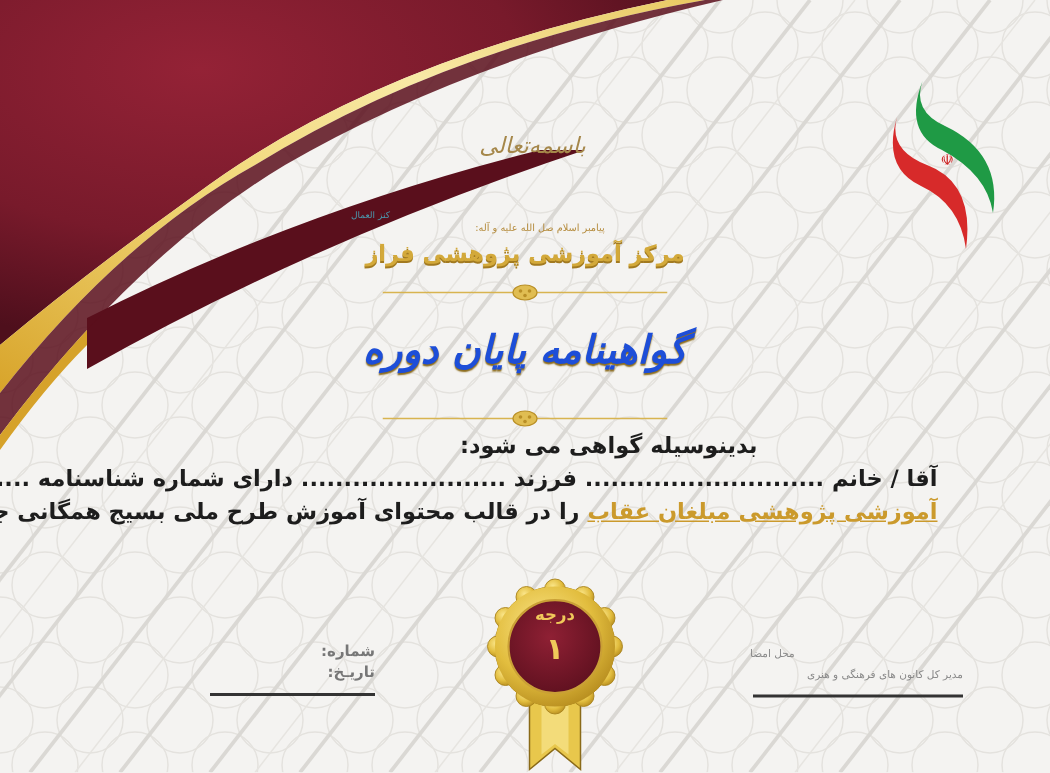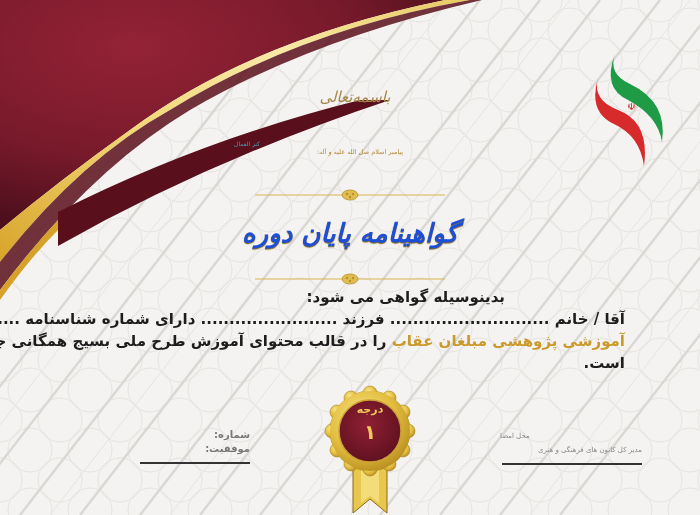--- a/index.html
+++ b/index.html
@@ -47,21 +47,21 @@
       text-align: center; color: #1d4ed8;
       font-family: "DejaVu Serif", serif; font-size: 26px; font-style: italic; font-weight: bold;
       text-shadow: 0 1px 1px #8b6a19;
     }
     .body-text {
       position: absolute; right: 75px; top: 286px; width: 540px;
       color: #1d1d1d; font-size: 15px; font-weight: bold; line-height: 22px;
       text-align: right;
     }
     .body-text .line { display: block; white-space: nowrap; }
-    .gold { color: #cb9a2c; }
+    .gold { color: #cb9a2c; text-decoration: underline; }
     .body-text .intro { margin-right: 0px; padding-right: 120px; }
     .body-text .last { padding-right: 0; }
 
     .medal { position: absolute; left: 315px; top: 385px; width: 110px; height: 130px; }
     .medal-label {
       position: absolute; left: 340px; top: 403px; width: 60px;
       text-align: center; color: #f0c95a; font-size: 11px; font-weight: bold;
     }
     .medal-grade {
       position: absolute; left: 340px; top: 420px; width: 60px;
@@ -156,20 +156,21 @@
 
   <svg class="flag-logo" viewBox="0 0 90 120">
     <path d="M25,4 Q18,24 40,34 Q78,52 72,92 Q68,66 38,50 Q12,38 25,4 Z" fill="#1f9a45"></path>
     <path d="M8,28 Q2,50 28,60 Q60,72 54,116 Q50,86 24,74 Q-2,62 8,28 Z" fill="#d72a2a"></path>
     <text x="37" y="60" font-size="10" fill="#c22" font-family="DejaVu Sans, sans-serif">☫</text>
   </svg>
 
   <div class="bismillah rtl">باسمه‌تعالی</div>
   <div class="hadith-source rtl">پیامبر اسلام صل الله علیه و آله:</div>
   <div class="hadith-ref rtl">کنز العمال</div>
+  <div class="org-name rtl">مرکز آموزشی پژوهشی فراز</div>
 
   <svg class="divider" style="left:255px; top:189px; width:190px;" viewBox="0 0 190 12">
     <line x1="0" y1="6" x2="190" y2="6" stroke="#d8b450" stroke-width="1"></line>
     <ellipse cx="95" cy="6" rx="8" ry="5" fill="#e0bd52" stroke="#b98f26" stroke-width="0.8"></ellipse>
     <circle cx="92" cy="5" r="1.2" fill="#b98f26"></circle>
     <circle cx="98" cy="5" r="1.2" fill="#b98f26"></circle>
     <circle cx="95" cy="8" r="1.2" fill="#b98f26"></circle>
   </svg>
 
   <div class="cert-title rtl">گواهینامه پایان دوره</div>
@@ -179,21 +180,20 @@
     <ellipse cx="95" cy="6" rx="8" ry="5" fill="#e0bd52" stroke="#b98f26" stroke-width="0.8"></ellipse>
     <circle cx="92" cy="5" r="1.2" fill="#b98f26"></circle>
     <circle cx="98" cy="5" r="1.2" fill="#b98f26"></circle>
     <circle cx="95" cy="8" r="1.2" fill="#b98f26"></circle>
   </svg>
 
   <div class="body-text rtl">
     <span class="line intro">بدینوسیله گواهی می شود:</span>
     <span class="line"><span>آقا / خانم ............................ فرزند ........................ دارای شماره شناسنامه ....................... دوره آموزشی کلاس های</span> </span>
     <span class="line"><span class="gold">آموزشی پژوهشی مبلغان عقاب</span> <span>را در قالب محتوای آموزش طرح ملی بسیج همگانی جوانه های صالحین به شیوه آموزش</span></span>
-    <span class="line last">است.</span>
   </div>
 
   <svg class="medal" viewBox="0 0 110 130">
     <defs>
       <radialGradient id="medalGold" cx="0.4" cy="0.35" r="0.7">
         <stop offset="0" stop-color="#fbe68a"></stop>
         <stop offset="0.6" stop-color="#e2bd3e"></stop>
         <stop offset="1" stop-color="#b68c1e"></stop>
       </radialGradient>
       <radialGradient id="medalMaroon" cx="0.45" cy="0.4" r="0.7">
@@ -220,20 +220,20 @@
       <circle cx="22" cy="27" r="7"></circle>
       <circle cx="36" cy="13" r="7"></circle>
     </g>
     <circle cx="55" cy="46" r="40" fill="url(#medalGold)"></circle>
     <circle cx="55" cy="46" r="31" fill="url(#medalMaroon)" stroke="#caa036" stroke-width="1.5"></circle>
   </svg>
   <div class="medal-label rtl">درجه</div>
   <div class="medal-grade rtl">۱</div>
 
   <div class="number-label rtl">شماره:</div>
-  <div class="date-label rtl">موفقیت:</div>
+  <div class="date-label rtl">تاریـخ:</div>
   <div class="left-line"></div>
 
   <div class="sign-place rtl">محل امضا</div>
   <div class="sign-role rtl">مدیر کل کانون های فرهنگی و هنری</div>
   <div class="right-line"></div>
 
 </div>
 
 </body></html>

